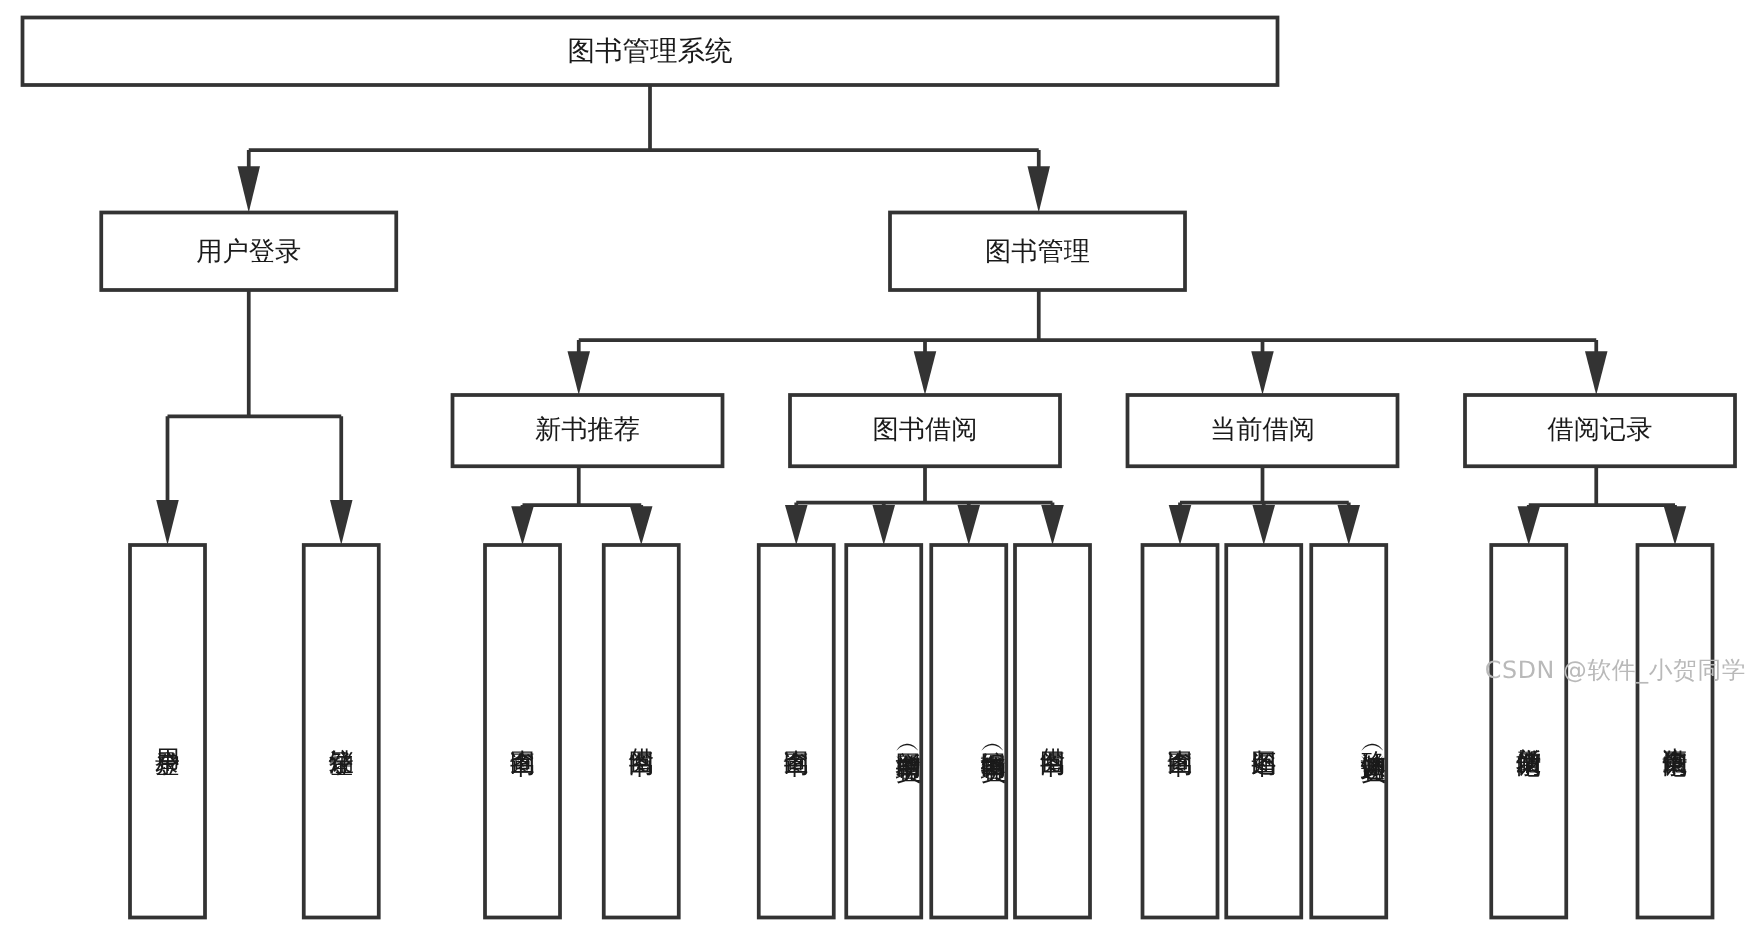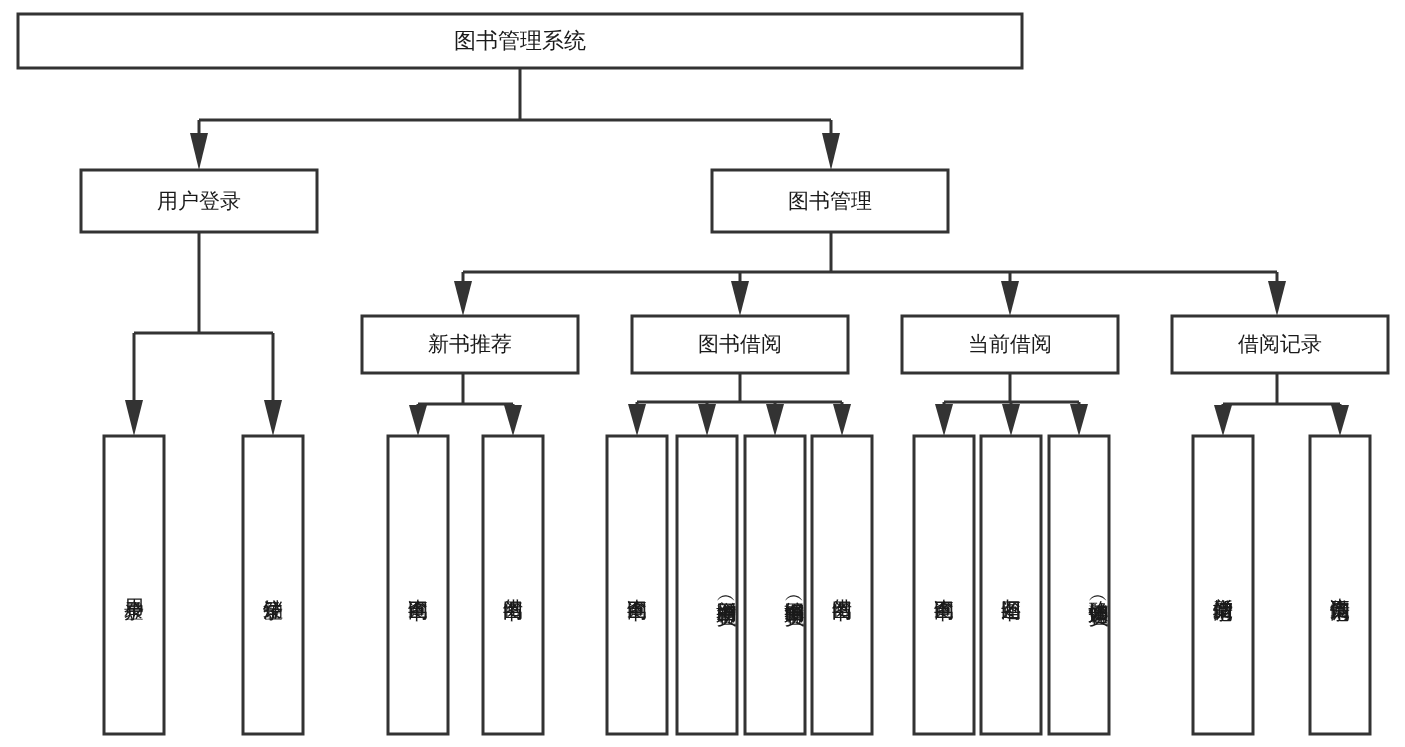--- a/index.html
+++ b/index.html
@@ -209,14 +209,15 @@
   <div class="vlabel" style="left:745px; top:436px; width:60px; height:298px; align-items:flex-start; padding-top:8px; box-sizing:border-box;">编辑图书（管理员）</div>
   <div class="vlabel" style="left:812px; top:436px; width:60px; height:298px;">借阅图书</div>
 
   <div class="vlabel" style="left:914px; top:436px; width:60px; height:298px;">查询图书</div>
   <div class="vlabel" style="left:981px; top:436px; width:60px; height:298px;">归还图书</div>
   <div class="vlabel" style="left:1049px; top:436px; width:60px; height:298px; align-items:flex-start; padding-top:8px; box-sizing:border-box;">确认归还（管理员）</div>
 
   <div class="vlabel" style="left:1193px; top:436px; width:60px; height:298px;">新增借阅记录</div>
   <div class="vlabel" style="left:1310px; top:436px; width:60px; height:298px;">查询借阅记录</div>
 
+  <div class="watermark">CSDN @软件_小贺同学</div>
 
 </div>
 
 </body></html>

